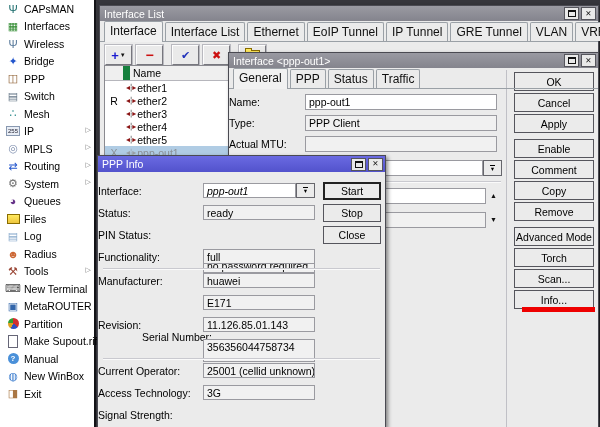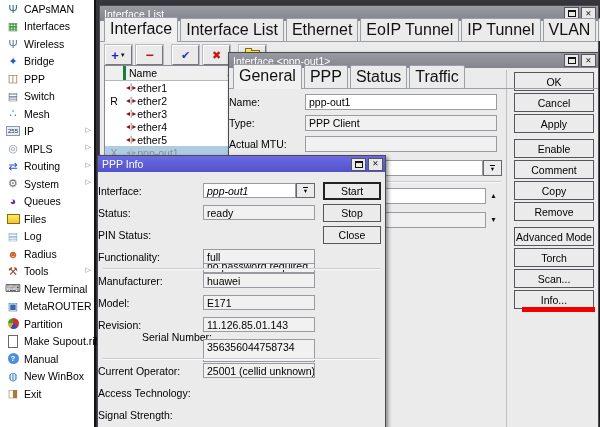--- a/index.html
+++ b/index.html
@@ -29,39 +29,39 @@
   .window{position:absolute;background:#ebebeb;border:1px solid #4a4a52;box-shadow:2px 2px 4px rgba(0,0,0,.45);}
   .titlebar{height:15px;display:flex;align-items:center;padding:0 2px 0 4px;color:#fff;font-size:10.5px;}
   .titlebar.inactive{background:linear-gradient(#9a9aa2,#84848d);}
   .titlebar.active{background:linear-gradient(#6a6ae2,#5252cc);}
   .titlebar .ttl{flex:1;white-space:nowrap;overflow:hidden;}
   .winbtns{display:flex;gap:2px;}
   .winbtn{width:13px;height:11px;background:#e9e9e9;border:1px solid #55555c;display:flex;align-items:center;justify-content:center;color:#111;font-size:7.5px;line-height:1;}
   .maxg{width:6px;height:4px;border:1px solid #111;border-top-width:2px;display:block;}
   
   .tabs{position:absolute;left:4px;display:flex;align-items:flex-end;z-index:3;}
-  .tab{font-size:16px;padding:2px 5px;border:1px solid #9aa0a6;border-bottom:none;border-radius:2px 2px 0 0;background:#ebebeb;margin-right:2px;white-space:nowrap;color:#111;}
+  .tab{font-size:12px;padding:2px 5px;border:1px solid #9aa0a6;border-bottom:none;border-radius:2px 2px 0 0;background:#ebebeb;margin-right:2px;white-space:nowrap;color:#111;}
   .tab.active{background:#f1f1f1;padding-bottom:4px;margin-bottom:-1px;}
   .tabline{position:absolute;left:0;right:0;height:1px;background:#9aa0a6;z-index:2;}
   
   .toolbar{position:absolute;display:flex;align-items:center;}
   .tbtn{width:25px;height:18px;background:#eaeaea;border:1px solid;border-color:#fdfdfd #77777e #77777e #fdfdfd;box-shadow:0 0 0 1px #b9b9bf;display:flex;align-items:center;justify-content:center;margin-right:4px;}
   .tbtn .g-add{color:#1a1ad0;font-weight:bold;font-size:13px;line-height:1;}
   .tbtn .g-caret{font-size:6px;color:#111;margin-left:1px;}
   .tbtn .g-rem{color:#cc1111;font-weight:bold;font-size:14px;line-height:1;}
   .tbtn .g-en{color:#2233bb;font-size:11px;}
   .tbtn .g-dis{color:#cc1111;font-size:11px;}
   .tbtn .g-folder{width:13px;height:9px;background:linear-gradient(#ffe95e,#eec63e);border:1px solid #8a6d00;position:relative;display:block;}
   .tbtn .g-folder:before{content:"";position:absolute;top:-3px;left:-1px;width:5px;height:2px;background:#ffe95e;border:1px solid #8a6d00;border-bottom:none;}
   .sp8{width:5px;}
   
   .listbox{position:absolute;background:#ffffff;border:1px solid #8a8a90;}
   .lrow{display:flex;height:13px;align-items:center;font-size:10.5px;}
   .lhead{background:#efefef;height:14px;border-bottom:1px solid #b6b6bc;}
-  .lhead .c{border-right:3px solid #15803d;height:100%;display:flex;align-items:center;}
+  .lhead .c{border-right:7px solid #15803d;height:100%;display:flex;align-items:center;}
   .c-flag{width:18px;justify-content:center;display:flex;}
   .c-name{width:104px;padding-left:3px;display:flex;align-items:center;position:relative;}
   .c-type{flex:1;padding-left:3px;}
   .sortg{position:absolute;right:3px;font-size:8px;color:#888;}
   .ifico{display:inline-flex;align-items:center;margin-right:2px;font-size:8px;letter-spacing:-1px;}
   .ifico i{font-style:normal;color:#8b1515;}
   .ifico b{font-weight:normal;color:#222;font-size:7px;}
   .row-sel{background:#b0cce4;}
   .row-dis .ifico i,.row-dis .ifico b{color:#9aa0a6;}
   .row-dis .nm,.row-dis .tp,.row-dis .fl{color:#8a9096;}
@@ -201,20 +201,21 @@
         </span>
       <span class="winbtn">✕</span>
     </span>
   </div>
   <div class="tabs" style="top:2px;position:relative;height:18px;">
     <span class="tab active">Interface</span>
     <span class="tab">Interface List</span>
     <span class="tab">Ethernet</span>
     <span class="tab">EoIP Tunnel</span>
     <span class="tab">IP Tunnel</span>
+    <span class="tab">GRE Tunnel</span>
     <span class="tab">VLAN</span>
     <span class="tab">VRRP</span>
     <span class="tab">Bonding</span>
 
   </div>
   <div class="tabline" style="top:35px;"></div>
   <div class="toolbar" style="left:5px;top:39px;">
     <span class="tbtn">
         <span class="g-add">+</span>
         <span class="g-caret">▼</span>
@@ -397,34 +398,34 @@
   <div class="field ro" style="left:105px;top:71px;width:112px;height:15px;margin-top:31px;">no password required</div>
 
   <span class="flabel" style="left:0;width:100px;top:95px;">Functionality:</span>
   <div class="field ro" style="left:105px;top:93px;width:112px;height:15px;">full</div>
 
   <div class="hsep" style="left:5px;right:5px;top:112px;"></div>
 
   <span class="flabel" style="left:0;width:100px;top:119px;">Manufacturer:</span>
   <div class="field ro" style="left:105px;top:117px;width:112px;height:15px;">huawei</div>
 
-  <span class="flabel" style="left:0;width:100px;top:141px;">Model:</span>
   <div class="field ro" style="left:105px;top:139px;width:112px;height:15px;">E171</div>
 
   <span class="flabel" style="left:0;width:100px;top:163px;">Revision:</span>
   <div class="field ro" style="left:105px;top:161px;width:112px;height:15px;">11.126.85.01.143</div>
 
   <span class="flabel" style="left:0;width:100px;top:175px;padding-left:44px;">Serial Number:</span>
   <div class="field ro" style="left:105px;top:183px;width:112px;height:23px;">356356044758734</div>
 
   <div class="hsep" style="left:5px;right:5px;top:202px;"></div>
 
   <span class="flabel" style="left:0;width:100px;top:209px;">Current Operator:</span>
   <div class="field ro" style="left:105px;top:207px;width:112px;height:15px;">25001 (cellid unknown)</div>
 
   <span class="flabel" style="left:0;width:100px;top:231px;">Access Technology:</span>
+  <div class="field ro" style="left:105px;top:229px;width:112px;height:15px;">3G</div>
 
   <span class="flabel" style="left:0;width:100px;top:253px;">Signal Strength:</span>
 
   <div class="btn default" style="left:225px;top:26px;width:58px;height:18px;">Start</div>
   <div class="btn" style="left:225px;top:48px;width:58px;height:18px;">Stop</div>
   <div class="btn" style="left:225px;top:70px;width:58px;height:18px;">Close</div>
 </div>
 
 </body></html>

